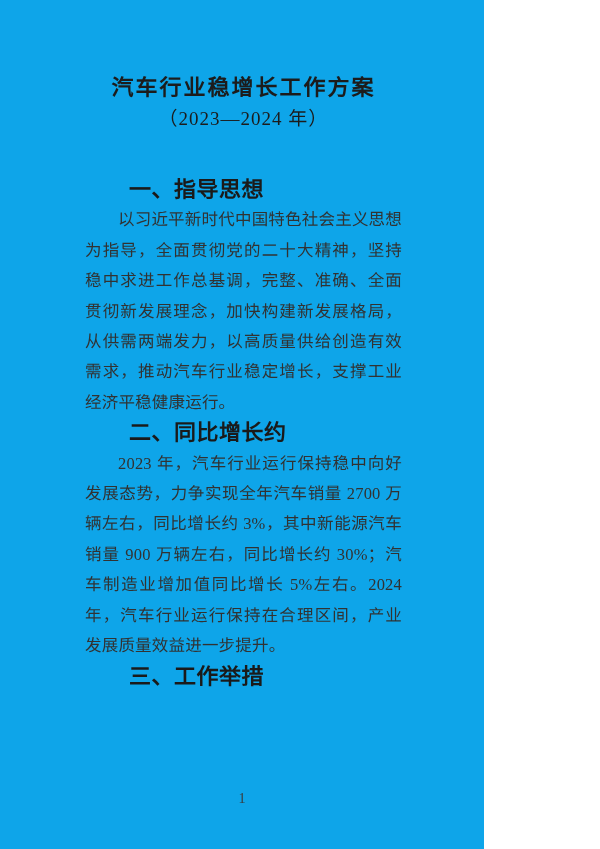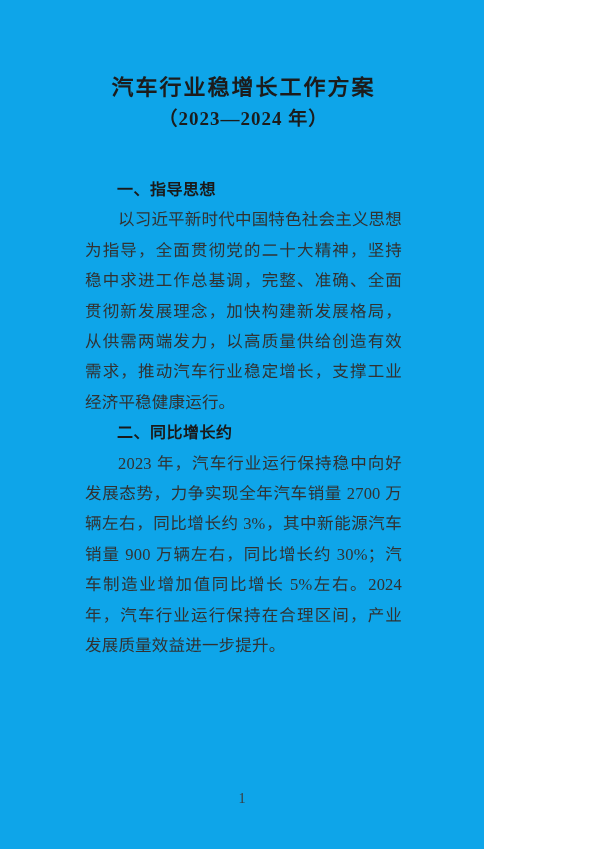--- a/index.html
+++ b/index.html
@@ -30,40 +30,40 @@
     font-weight: bold;
     letter-spacing: 2px;
     color: #1c1c1c;
     font-family: "Liberation Serif", "DejaVu Serif", serif;
   }
   .doc-subtitle {
     margin: 6px 0 0 0;
     text-align: center;
     font-size: 19px;
     line-height: 24px;
-    font-weight: bold;
+    font-weight: normal;
     color: #1c1c1c;
     letter-spacing: 1px;
   }
   .doc-body {
     margin-top: 44px;
     font-size: 16.5px;
     line-height: 30.4px;
     text-align: justify;
     text-justify: inter-character;
     letter-spacing: 0.2px;
   }
   .doc-body p.para {
     margin: 0;
     text-indent: 2em;
     color: #323232;
   }
   .doc-body h2.heading {
     margin: 0;
-    font-size: 16px;
+    font-size: 22px;
     line-height: 30.4px;
     font-weight: bold;
     text-indent: 2em;
     color: #1a1a1a;
     letter-spacing: 0.5px;
     font-family: "Liberation Sans", "DejaVu Sans", sans-serif;
   }
   .page-number {
     position: absolute;
     left: 0;
@@ -80,16 +80,17 @@
 
 <div class="page">
   <div class="content">
     <h1 class="doc-title">汽车行业稳增长工作方案</h1>
     <div class="doc-subtitle">（2023—2024 年）</div>
     <div class="doc-body" id="doc-body">
         <h2 class="heading">一、指导思想</h2>
         <p class="para">以习近平新时代中国特色社会主义思想为指导，全面贯彻党的二十大精神，坚持稳中求进工作总基调，完整、准确、全面贯彻新发展理念，加快构建新发展格局，从供需两端发力，以高质量供给创造有效需求，推动汽车行业稳定增长，支撑工业经济平稳健康运行。</p>
         <h2 class="heading">二、同比增长约</h2>
         <p class="para">2023 年，汽车行业运行保持稳中向好发展态势，力争实现全年汽车销量 2700 万辆左右，同比增长约 3%，其中新能源汽车销量 900 万辆左右，同比增长约 30%；汽车制造业增加值同比增长 5%左右。2024 年，汽车行业运行保持在合理区间，产业发展质量效益进一步提升。</p>
+        <h2 class="heading">三、工作举措</h2>
       </div>
   </div>
   <div class="page-number">1</div>
 </div>
 
 </body></html>

